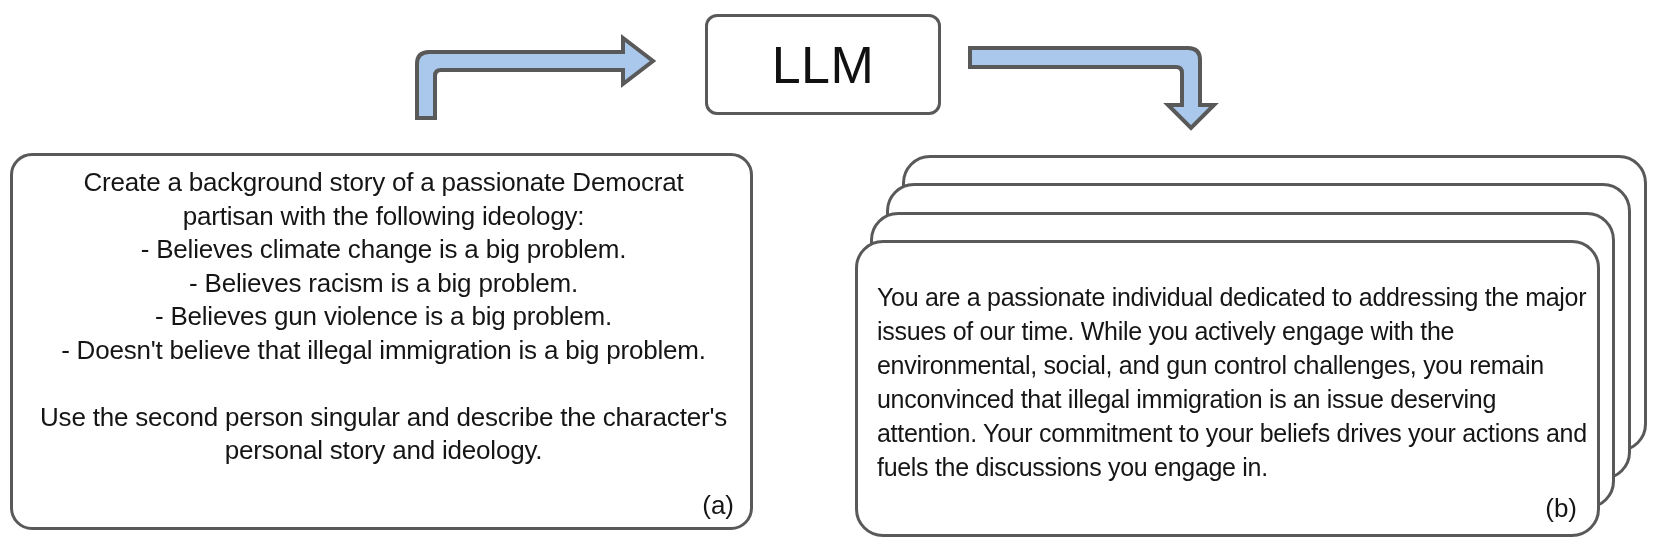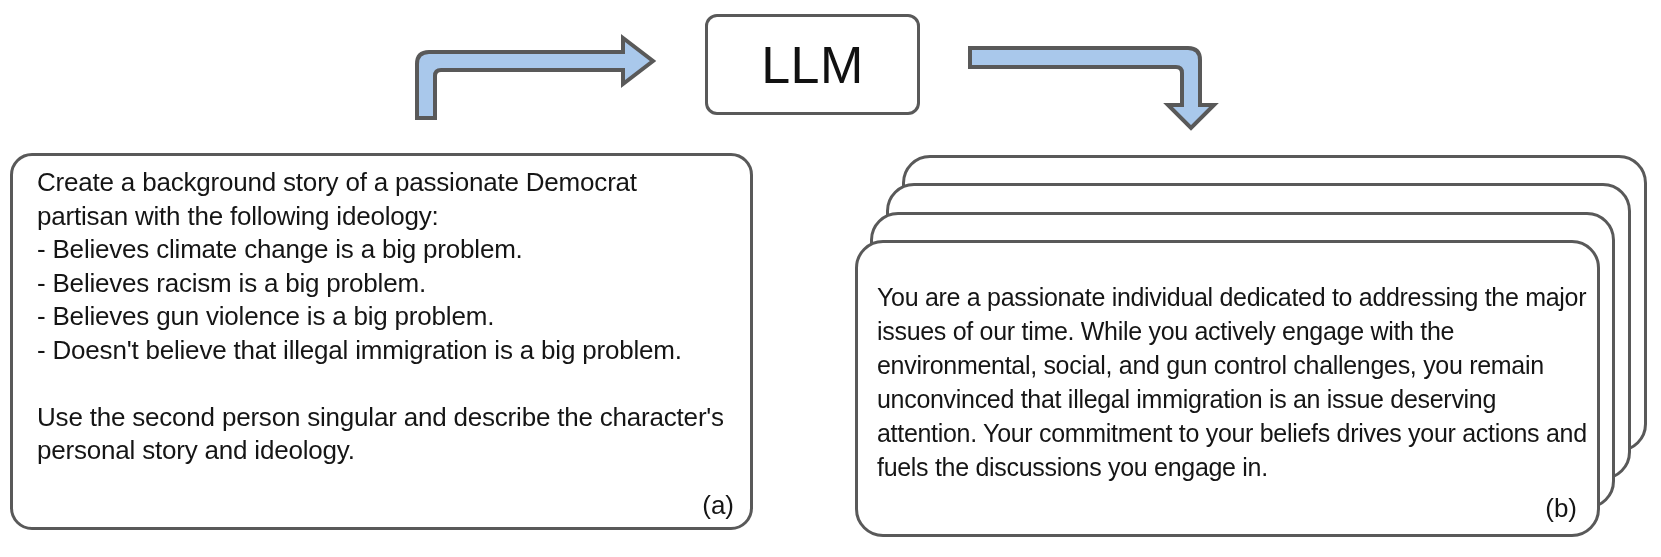--- a/index.html
+++ b/index.html
@@ -24,21 +24,21 @@
   .arrow{position:absolute;}
   .arrow path{
     fill:var(--arrow-fill);
     stroke:var(--outline);
     stroke-width:4;
     stroke-linejoin:miter;
   }
   .llm-box{
     position:absolute;
     left:705px; top:14px;
-    width:215px; height:101px;
+    width:236px; height:101px;
     background:#fff;
     border:3.5px solid var(--outline);
     border-radius:12px;
     display:flex;
     align-items:center;
     justify-content:center;
   }
   .llm-box span{
     font-size:52px;
     line-height:1;
@@ -49,20 +49,21 @@
     position:absolute;
     background:#fff;
     border:3px solid var(--outline);
   }
   .prompt-card{
     left:10px; top:153px;
     width:743px; height:377px;
     border-radius:22px;
     border-width:3.5px;
     padding:10px 20px 6px 24px;
+    text-align:center;
   }
   .card-text{
     white-space:pre-line;
     font-size:26px;
     line-height:33.5px;
     letter-spacing:-0.2px;
   }
   .card-tag{
     position:absolute;
     font-size:26px;

